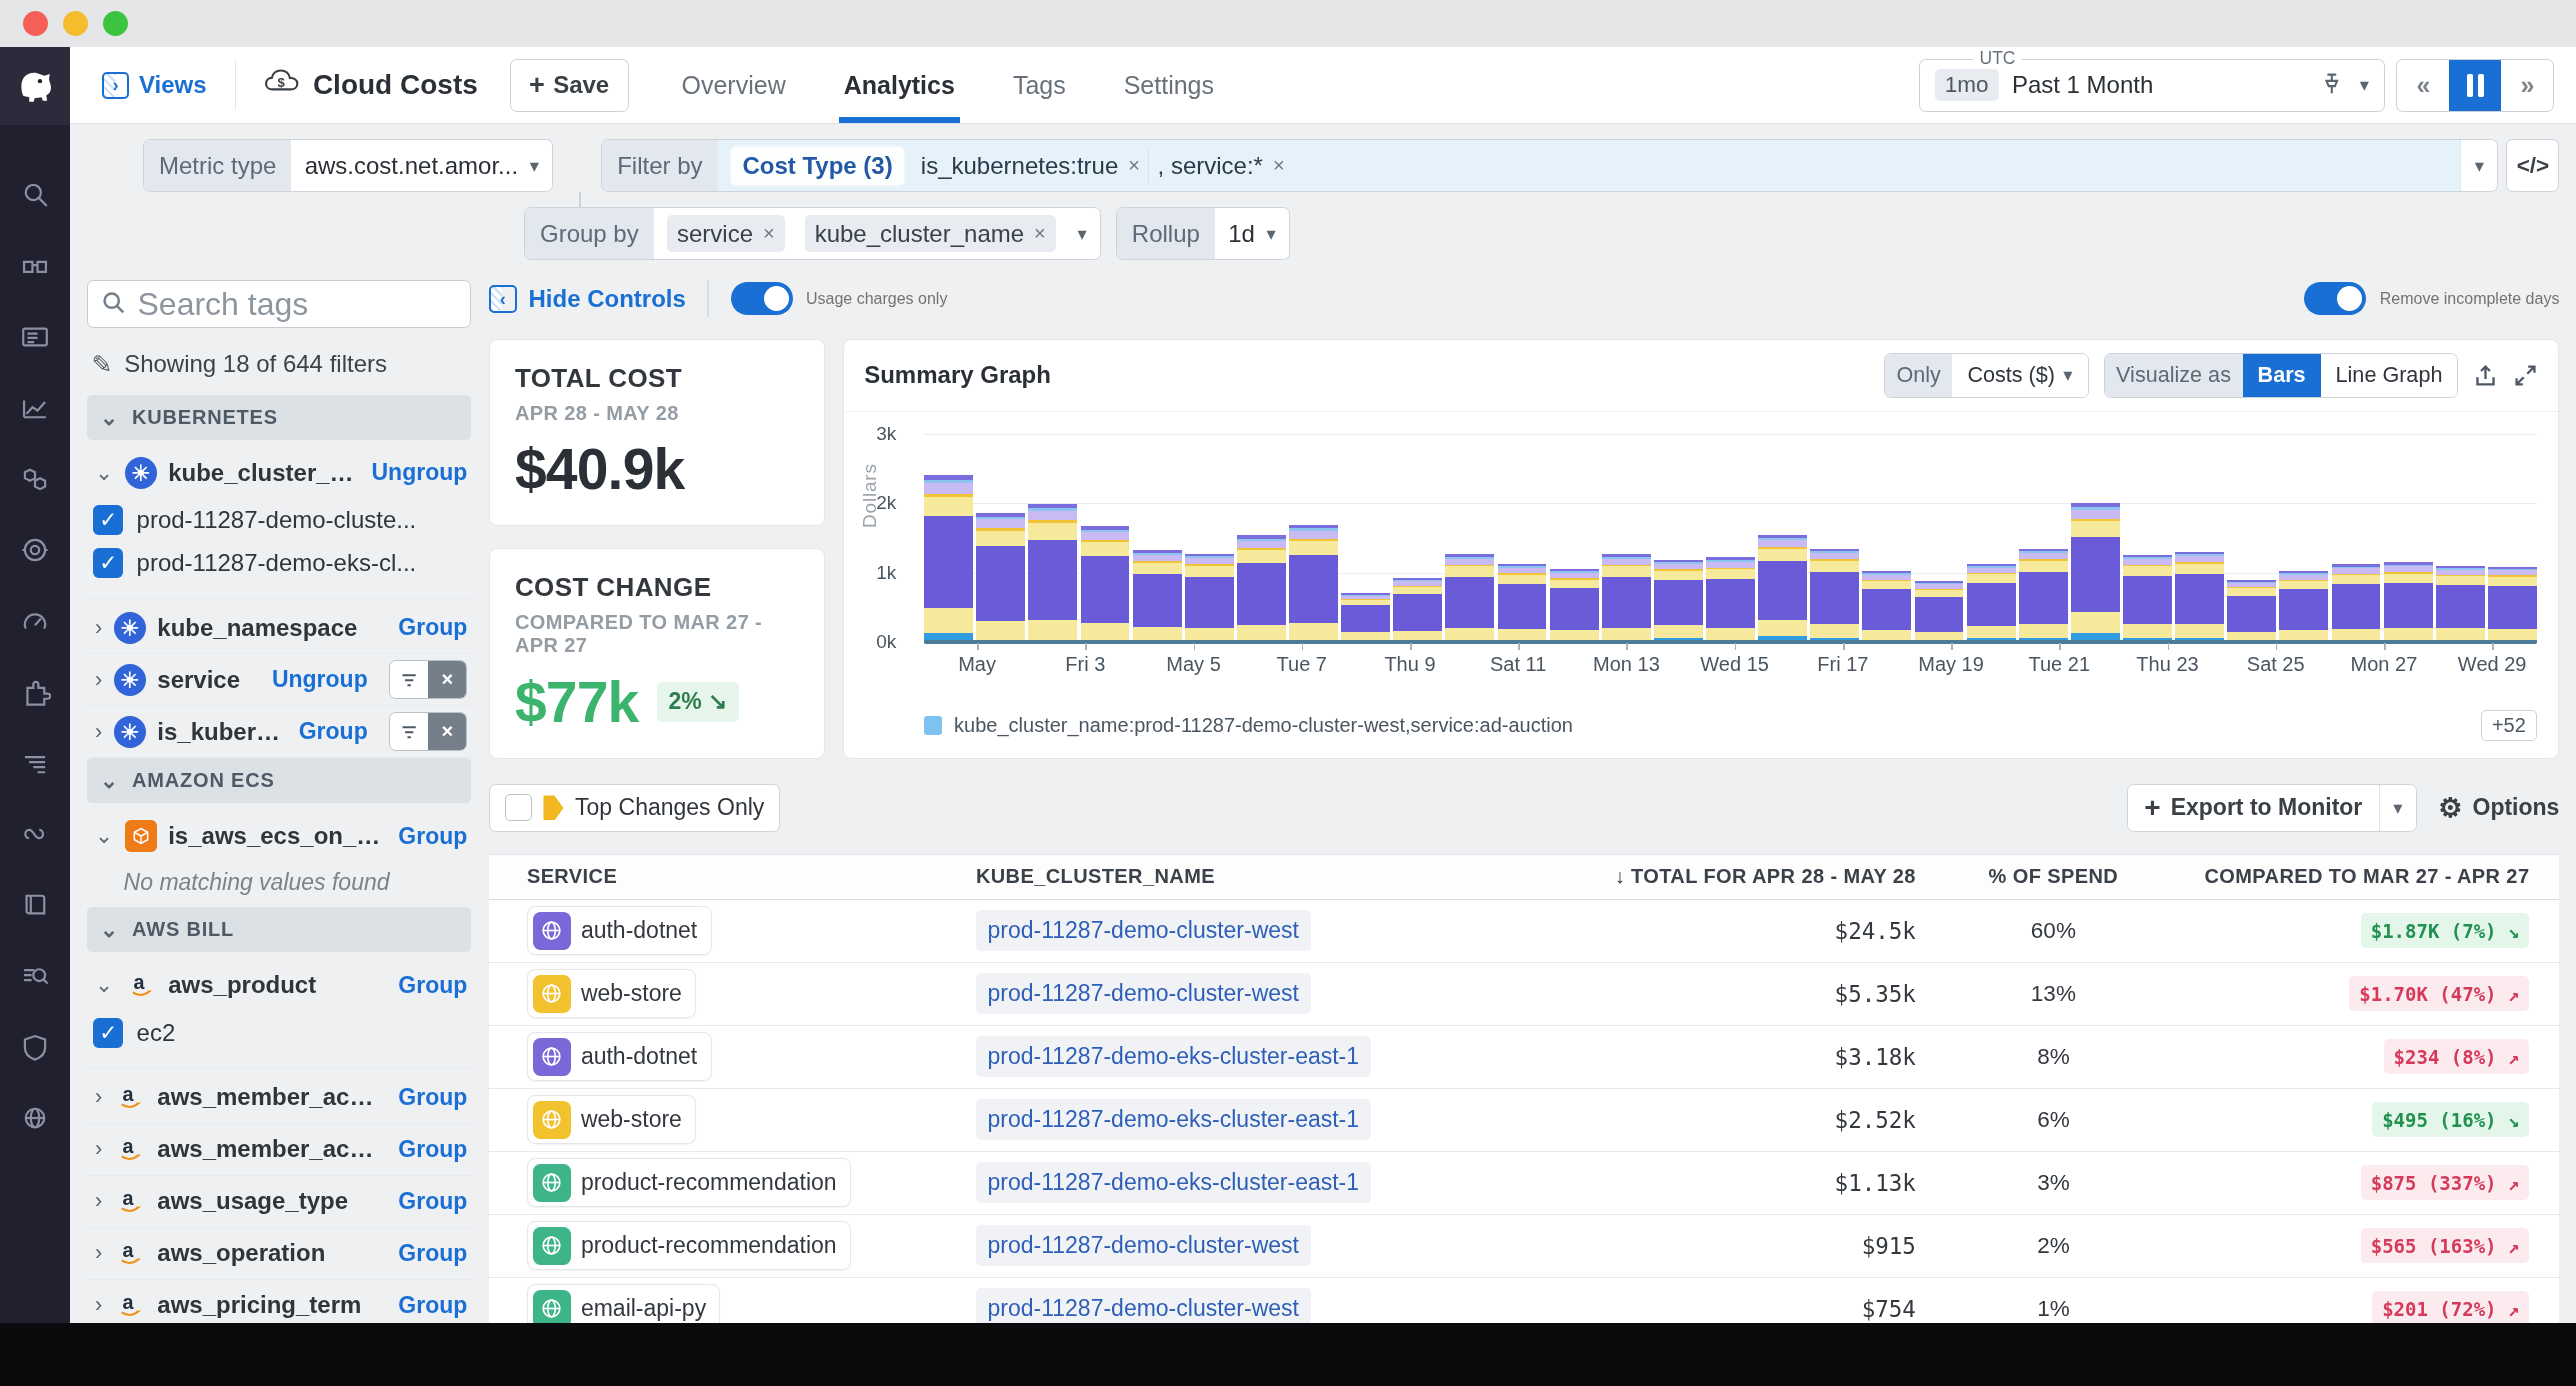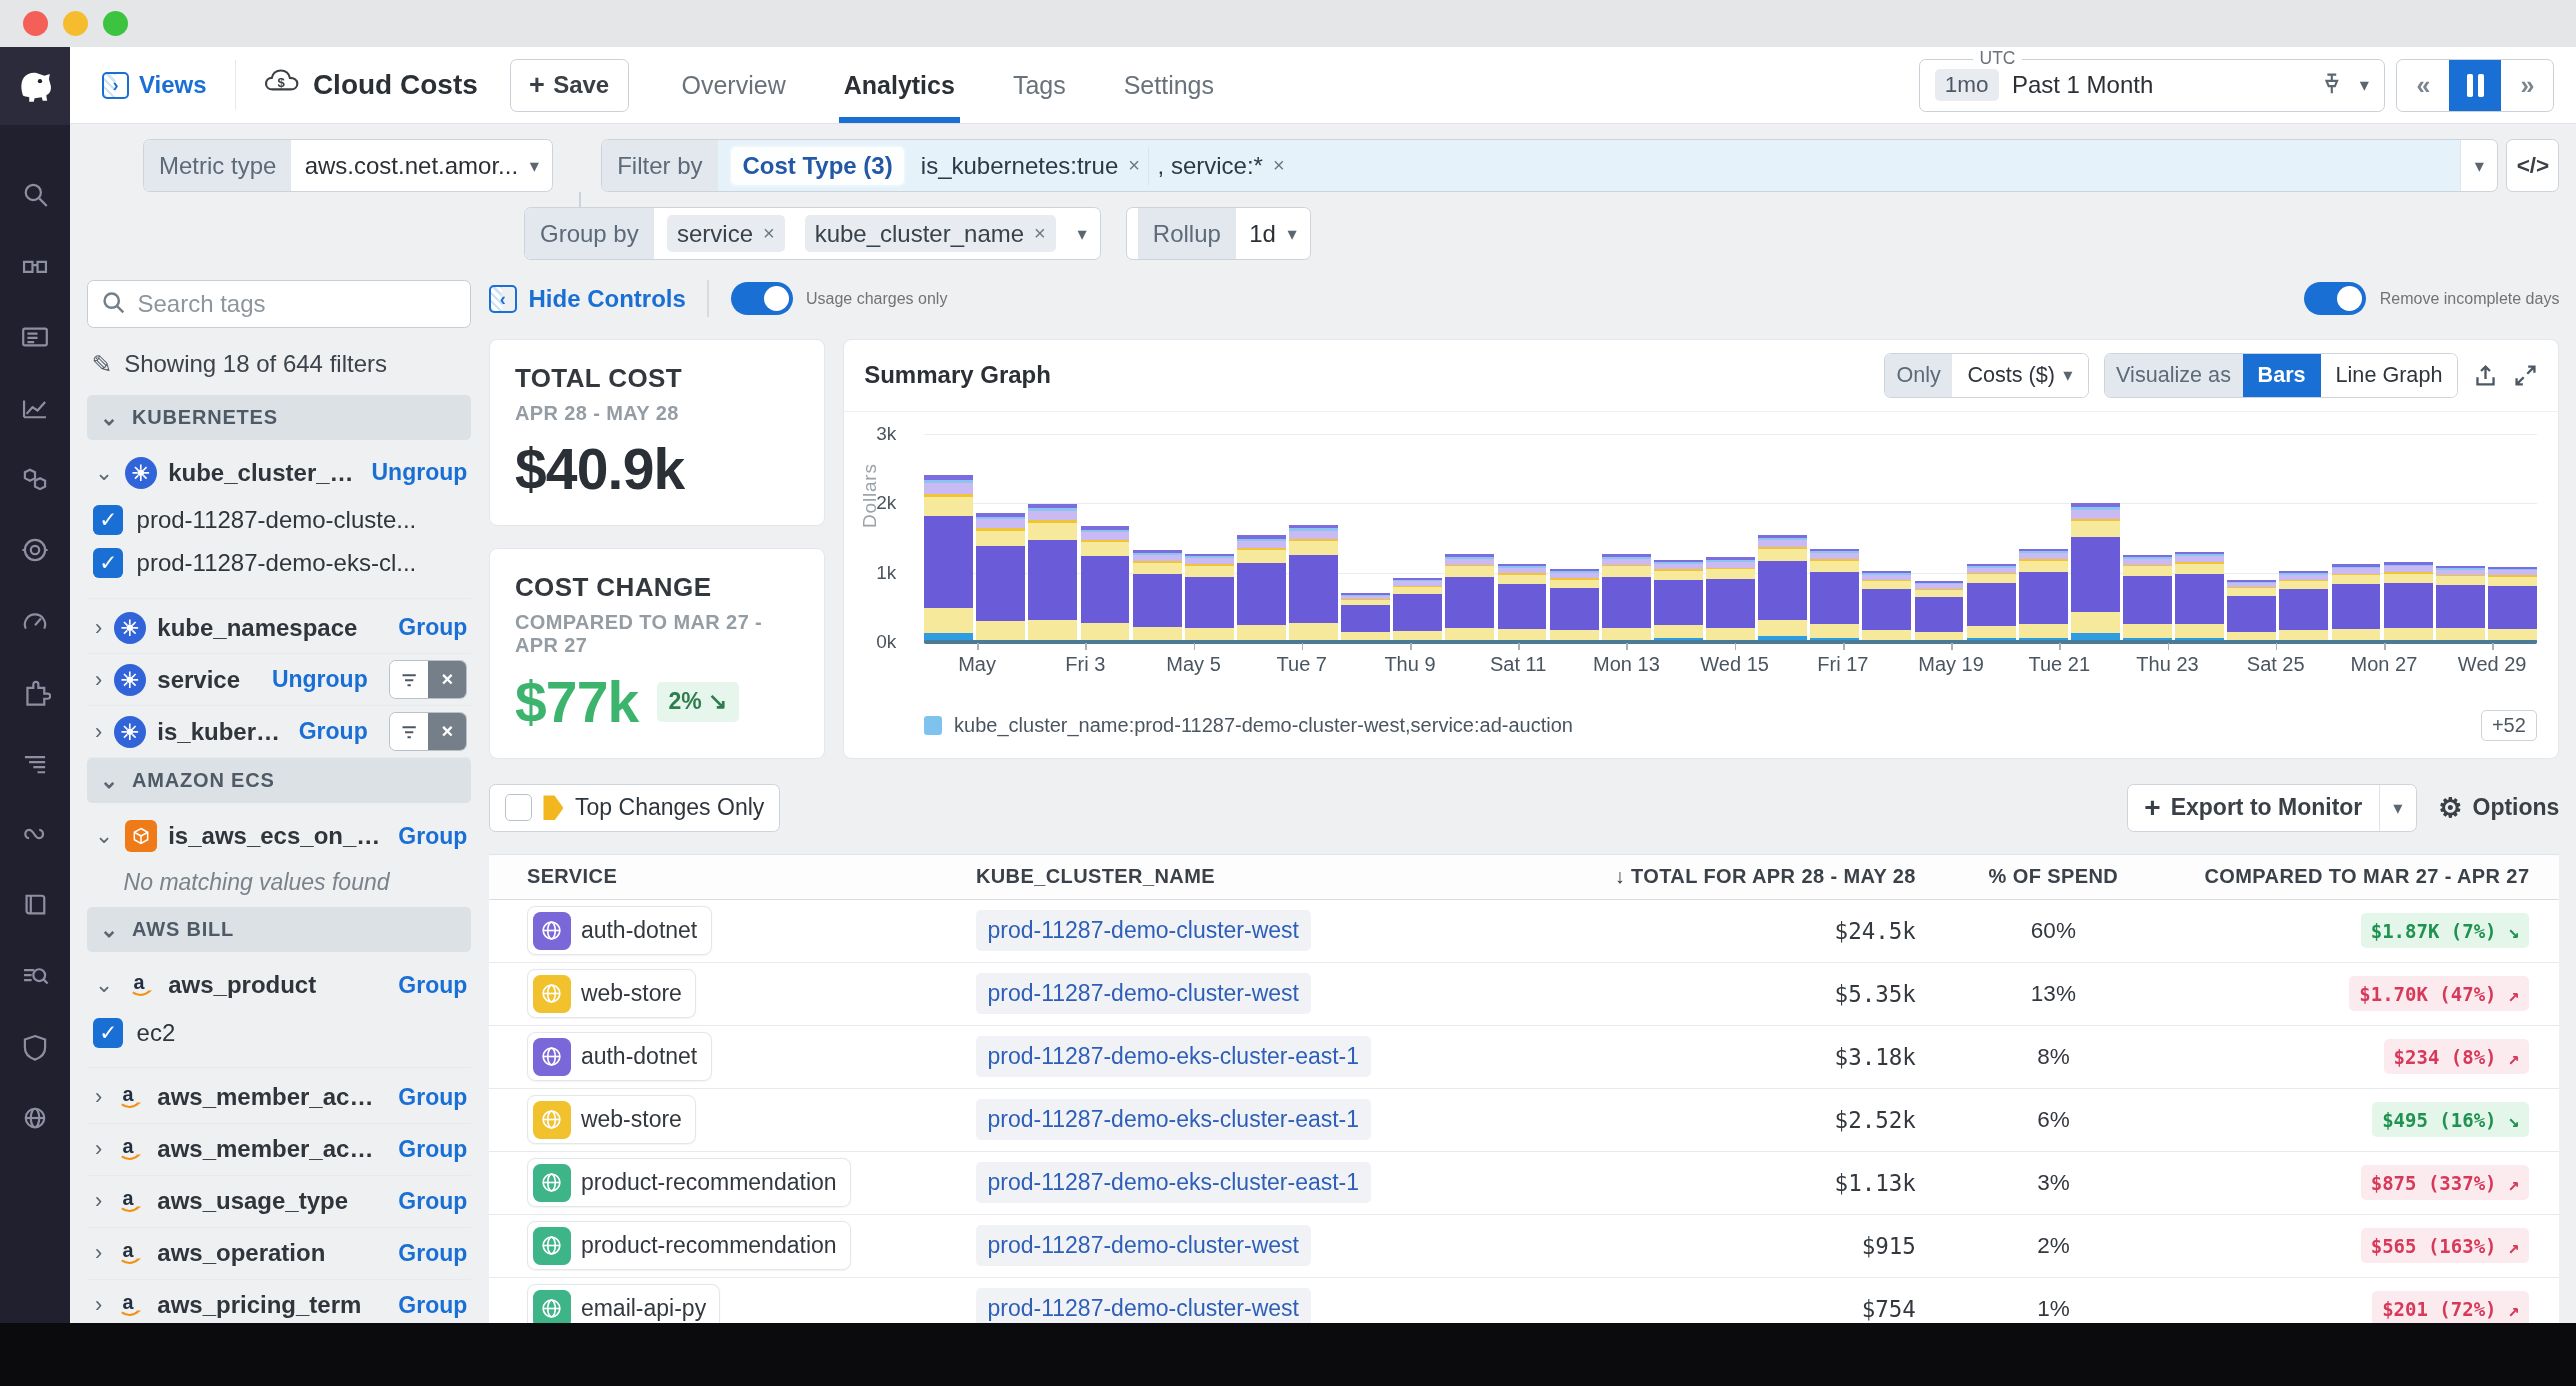--- a/index.html
+++ b/index.html
@@ -60,29 +60,29 @@
   .filter-vals { background:#e6f2fa; flex:1; display:flex; align-items:center; gap:8.3px; padding:0 13.3px; }
   .cost-type-pill { background:#fdfefe; border-radius:5px; padding:5px 11.6px; color:#2458a6; font-size:24px; font-weight:600; box-shadow:0 0 0 1.7px #eef6fb; cursor:pointer; }
   .fpill { display:flex; align-items:center; gap:10px; font-size:24px; color:#2b3a49; padding:5px 8.3px; border-right:1.7px solid #d3e6f4; cursor:pointer; }
   .fpill:last-child { border-right:none; }
   .pill-x { color:#6b7884; font-size:20px; cursor:pointer; }
   .filter-caret { display:flex; align-items:center; padding:0 13.3px; border-left:1.7px solid #e0e6eb; }
   .code-btn { border:1.7px solid #ccd3da; border-radius:6.7px; background:#fff; height:53px; min-width:53px; margin-left:8.3px; display:flex; align-items:center; justify-content:center; font-size:22.5px; color:#3a4046; font-weight:700; cursor:pointer; }
   .qrow2 { margin-top:15px; margin-left:381px; position:relative; }
   .connector-v { position:absolute; left:55px; top:-15px; width:1.7px; height:15px; background:#ccd3da; }
   .gpill { background:#e8ecf0; border-radius:5px; padding:4.2px 10px; display:flex; align-items:center; gap:10px; font-size:24px; color:#39424b; margin-right:8.3px; cursor:pointer; }
-  .rollup-group { margin-left:25px;padding-left:11px; }
+  .rollup-group { margin-left:15px; }
 
   
   .body-row { flex:1; display:flex; padding:20px 16.6px 0 16.6px; gap:18.3px; min-height:0; }
 
   
   .tagbar { width:384px; flex-shrink:0; overflow:hidden; }
   .search-box { height:48px; border:1.7px solid #c6cdd4; border-radius:6.7px; background:#fff; display:flex; align-items:center; gap:11.6px; padding:0 13.3px; }
-  .search-box input { border:none; outline:none; font-size:24px; color:#3a4046; width:100%; font-family:inherit; background:transparent; }
+  .search-box input { border:none; outline:none; font-size:32px; color:#3a4046; width:100%; font-family:inherit; background:transparent; }
   .search-box input::placeholder { color:#8d959d; }
   .showing-row { display:flex; align-items:center; gap:11.6px; margin:21.6px 0 16.6px 5px; font-size:24px; color:#3d434a; }
   .pencil { color:#555e67; font-size:25px; }
   .tag-section-hdr { background:#dce1e6; border-radius:5px; height:45px; display:flex; align-items:center; gap:13.3px; padding:0 13.3px; font-size:20px; font-weight:700; letter-spacing:0.8px; color:#4e5a66; margin-bottom:6.7px; cursor:pointer; }
   .chev { color:#5b6670; font-size:21.6px; line-height:1; }
   .tag-item { display:flex; align-items:center; gap:11.6px; min-height:52px; padding:0 3.3px 0 8.3px; border-bottom:1.7px solid #e7eaed; cursor:pointer; }
   .tag-item.noborder { border-bottom:none; }
   .tag-label { font-size:24px; font-weight:700; color:#2f353b; white-space:nowrap; overflow:hidden; text-overflow:ellipsis; }
   .tag-action { margin-left:auto; color:#1a6fd4; font-size:23px; font-weight:600; cursor:pointer; flex-shrink:0; }
   .fx-btns { display:flex; margin-left:10px; border:1.7px solid #b9c1c9; border-radius:6.7px; overflow:hidden; flex-shrink:0; }

